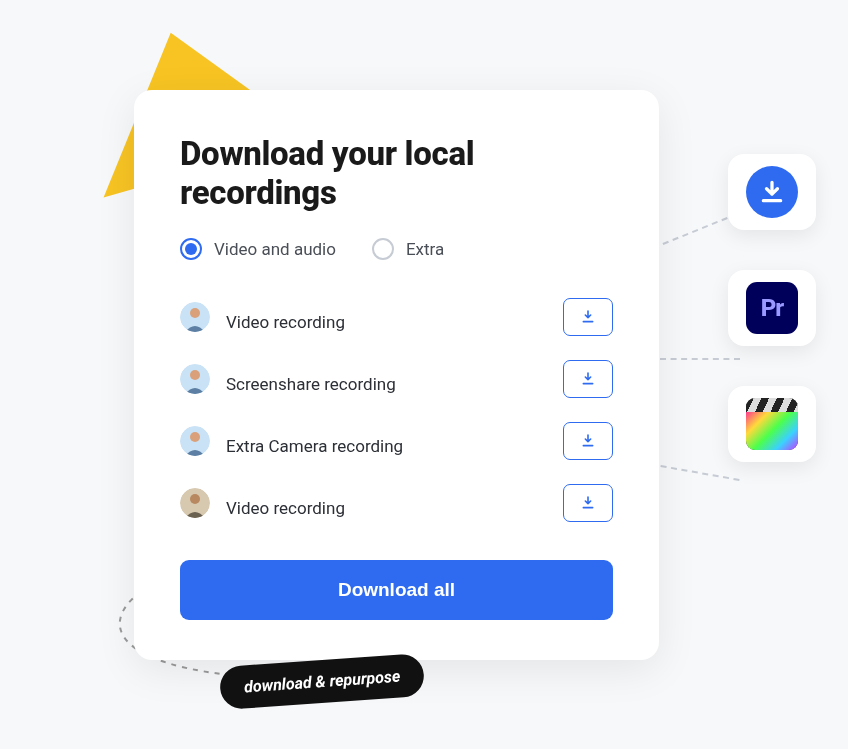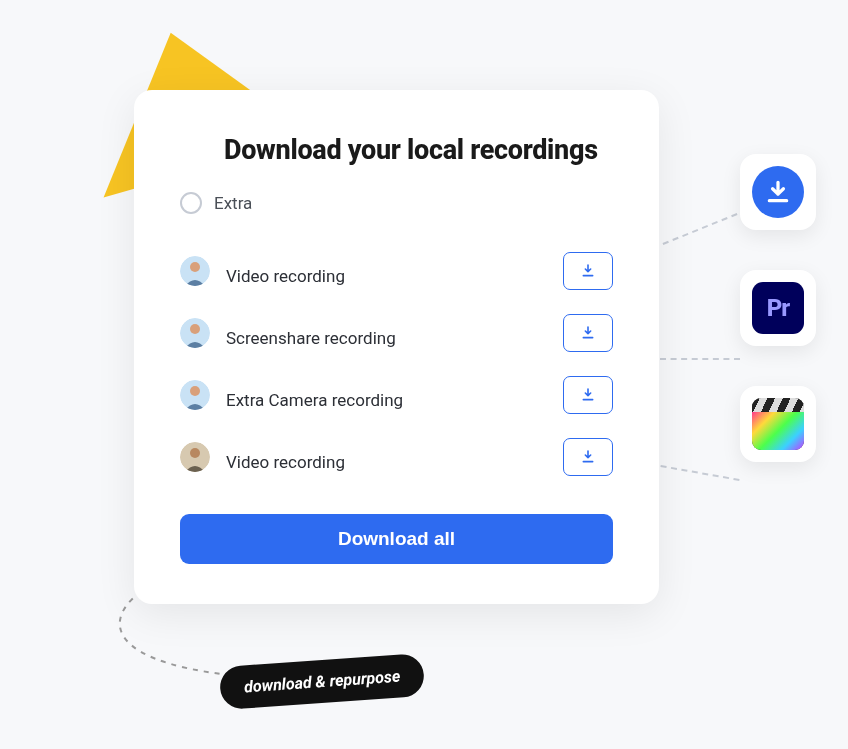--- a/index.html
+++ b/index.html
@@ -25,24 +25,23 @@
       position:absolute; left:134px; top:90px;
       width:525px;
       background:#fff;
       border-radius:18px;
       box-shadow:0 10px 40px rgba(0,0,0,.08);
       padding:44px 46px 40px;
       z-index:2;
     }
 
     .title {
-      font-size:27px; font-weight:800;
+      font-size:33px; font-weight:800;
       color:#1a1a1a; letter-spacing:-.3px;
       margin-bottom:26px;
-      margin-left:44px;
     }
 
     .radio-row { display:flex; gap:36px; margin-bottom:38px; }
     .radio-opt { display:flex; align-items:center; gap:12px; cursor:pointer; }
     .radio-circle {
       width:22px; height:22px; border-radius:50%;
       border:2px solid #c6cbd4; display:flex;
       align-items:center; justify-content:center; background:#fff;
     }
     .radio-circle.selected { border-color:#2e6bf0; }
@@ -63,30 +62,30 @@
     .rec-label { font-size:17px; color:#2c2f36; }
 
     .dl-btn {
       width:50px; height:38px; border:1.5px solid #2e6bf0;
       border-radius:7px; background:#fff; cursor:pointer;
       display:flex; align-items:center; justify-content:center;
     }
     .dl-btn svg { width:16px; height:16px; }
 
     .dl-all {
-      margin-top:14px; width:100%; height:50px;
+      margin-top:14px; width:100%; height:60px;
       background:#2e6bf0; color:#fff; border:none;
       border-radius:9px; font-size:19px; font-weight:600;
       cursor:pointer;
     }
 
     
     .badge-col { position:absolute; right:32px; top:154px; display:flex; flex-direction:column; gap:40px; z-index:2; }
     .badge {
-      width:76px; height:76px; background:#fff;
+      width:88px; height:76px; background:#fff;
       border-radius:16px; box-shadow:0 6px 20px rgba(0,0,0,.08);
       display:flex; align-items:center; justify-content:center;
     }
     .badge-download {
       width:52px; height:52px; border-radius:50%;
       background:#2e6bf0; display:flex; align-items:center; justify-content:center;
     }
     .badge-download svg { width:26px; height:26px; }
     .badge-premiere {
       width:52px; height:52px; border-radius:11px;
@@ -122,20 +121,26 @@
 
 <div class="connector c1"></div>
 <div class="connector c2"></div>
 <div class="connector c3"></div>
 
 <div class="card">
   <h1 class="title">Download your local recordings</h1>
 
   <div class="radio-row">
     <div class="radio-opt">
+      <span class="radio-circle selected">
+          <span class="radio-dot"></span>
+        </span>
+      <span class="radio-label">Video and audio</span>
+    </div>
+    <div class="radio-opt">
       <span class="radio-circle"></span>
       <span class="radio-label">Extra</span>
     </div>
   </div>
 
   
   <div class="rec-row">
     <div class="rec-left">
       <span class="avatar">
         <svg viewBox="0 0 30 30">

